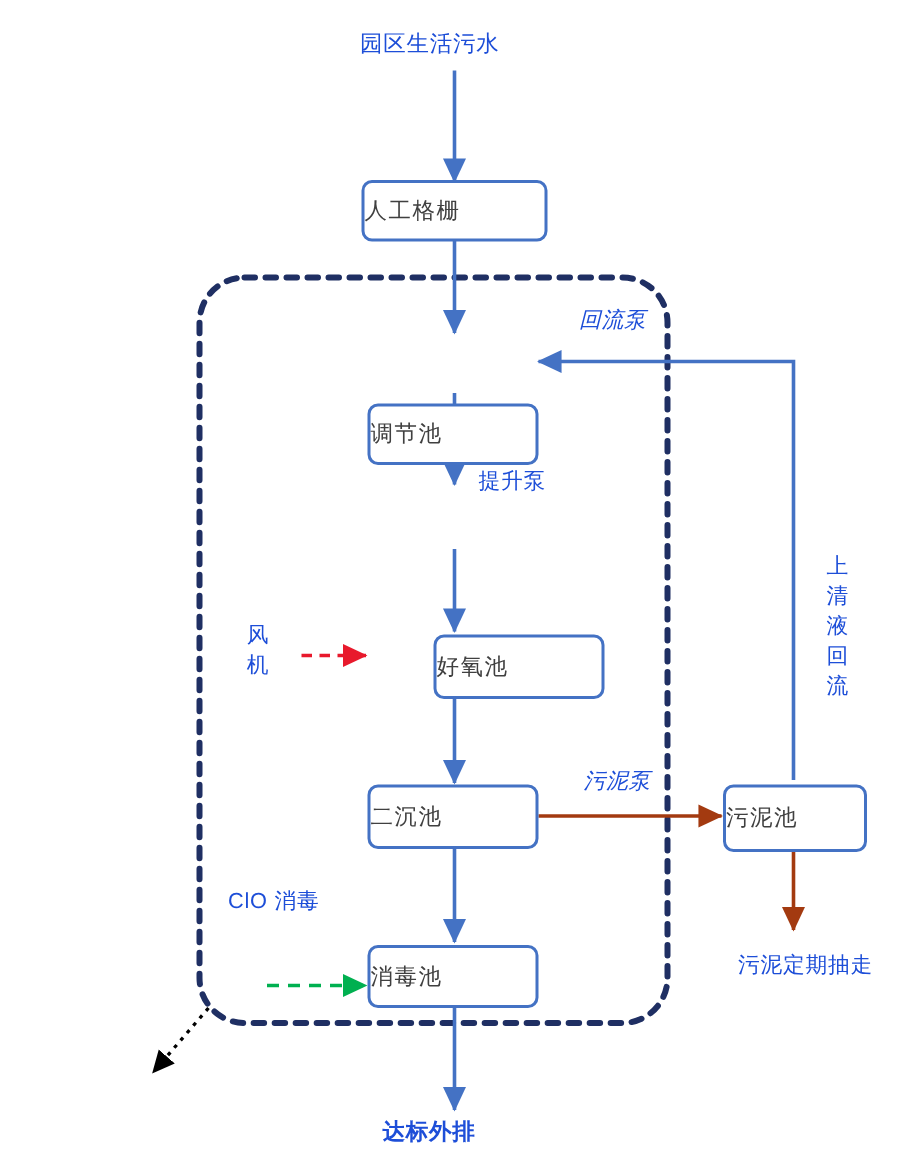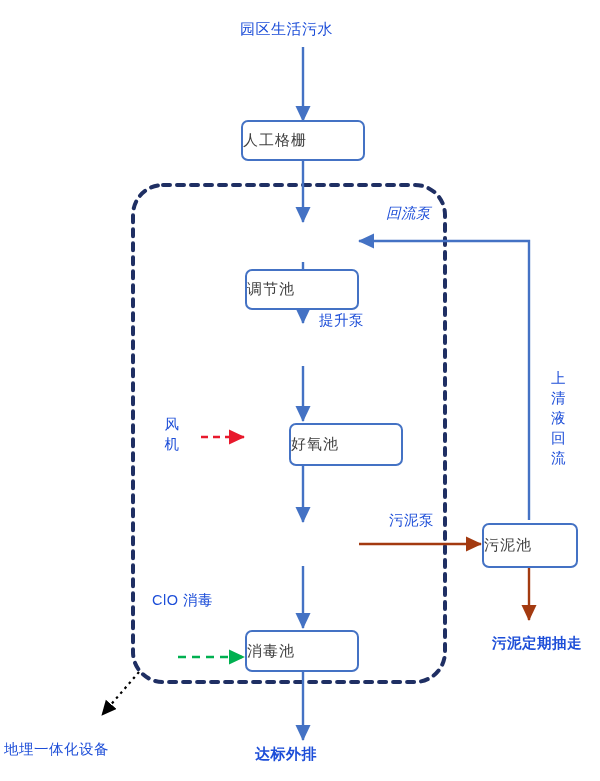--- a/index.html
+++ b/index.html
@@ -116,43 +116,45 @@
   <div class="label big" style="left:240px; top:20px;">园区生活污水</div>
 
   <div class="label" style="left:386px; top:204px;font-style:italic;">回流泵</div>
 
   <div class="label" style="left:319px; top:282px;margin-top:29px;">提升泵</div>
 
   <div class="label two-line" style="left:163px; top:414px;">风机</div>
 
   <div class="label vert" style="left:551px; top:368px;">上清液回流</div>
 
-  <div class="label" style="left:389px; top:511px;">污泥泵</div>
+  <div class="label" style="left:389px; top:511px;font-style:italic;">污泥泵</div>
 
   <div class="label" style="left:152px; top:591px;">ClO 消毒</div>
 
-  <div class="label" style="left:492px; top:634px;font-weight:bold;">污泥定期抽走</div>
+  <div class="label" style="left:492px; top:634px;">污泥定期抽走</div>
 
-  <div class="label" style="left:4px; top:740px;">地埋一体化设备</div>
 
   <div class="label big" style="left:255px; top:745px;font-weight:bold;">达标外排</div>
 
   <div class="node" style="left:241px; top:120px; width:124px; height:41px;">
     <span>人工格栅</span>
   </div>
 
   <div class="node" style="left:245px; top:221px; width:114px; height:41px;margin-top:48px;">
     <span>调节池</span>
   </div>
 
 
   <div class="node" style="left:245px; top:423px; width:114px; height:43px;margin-left:44px;">
     <span>好氧池</span>
   </div>
 
+  <div class="node" style="left:245px; top:523px; width:114px; height:43px;">
+    <span>二沉池</span>
+  </div>
 
   <div class="node" style="left:245px; top:630px; width:114px; height:42px;">
     <span>消毒池</span>
   </div>
 
   <div class="node" style="left:482px; top:523px; width:96px; height:45px;">
     <span>污泥池</span>
   </div>
 
 </div>

